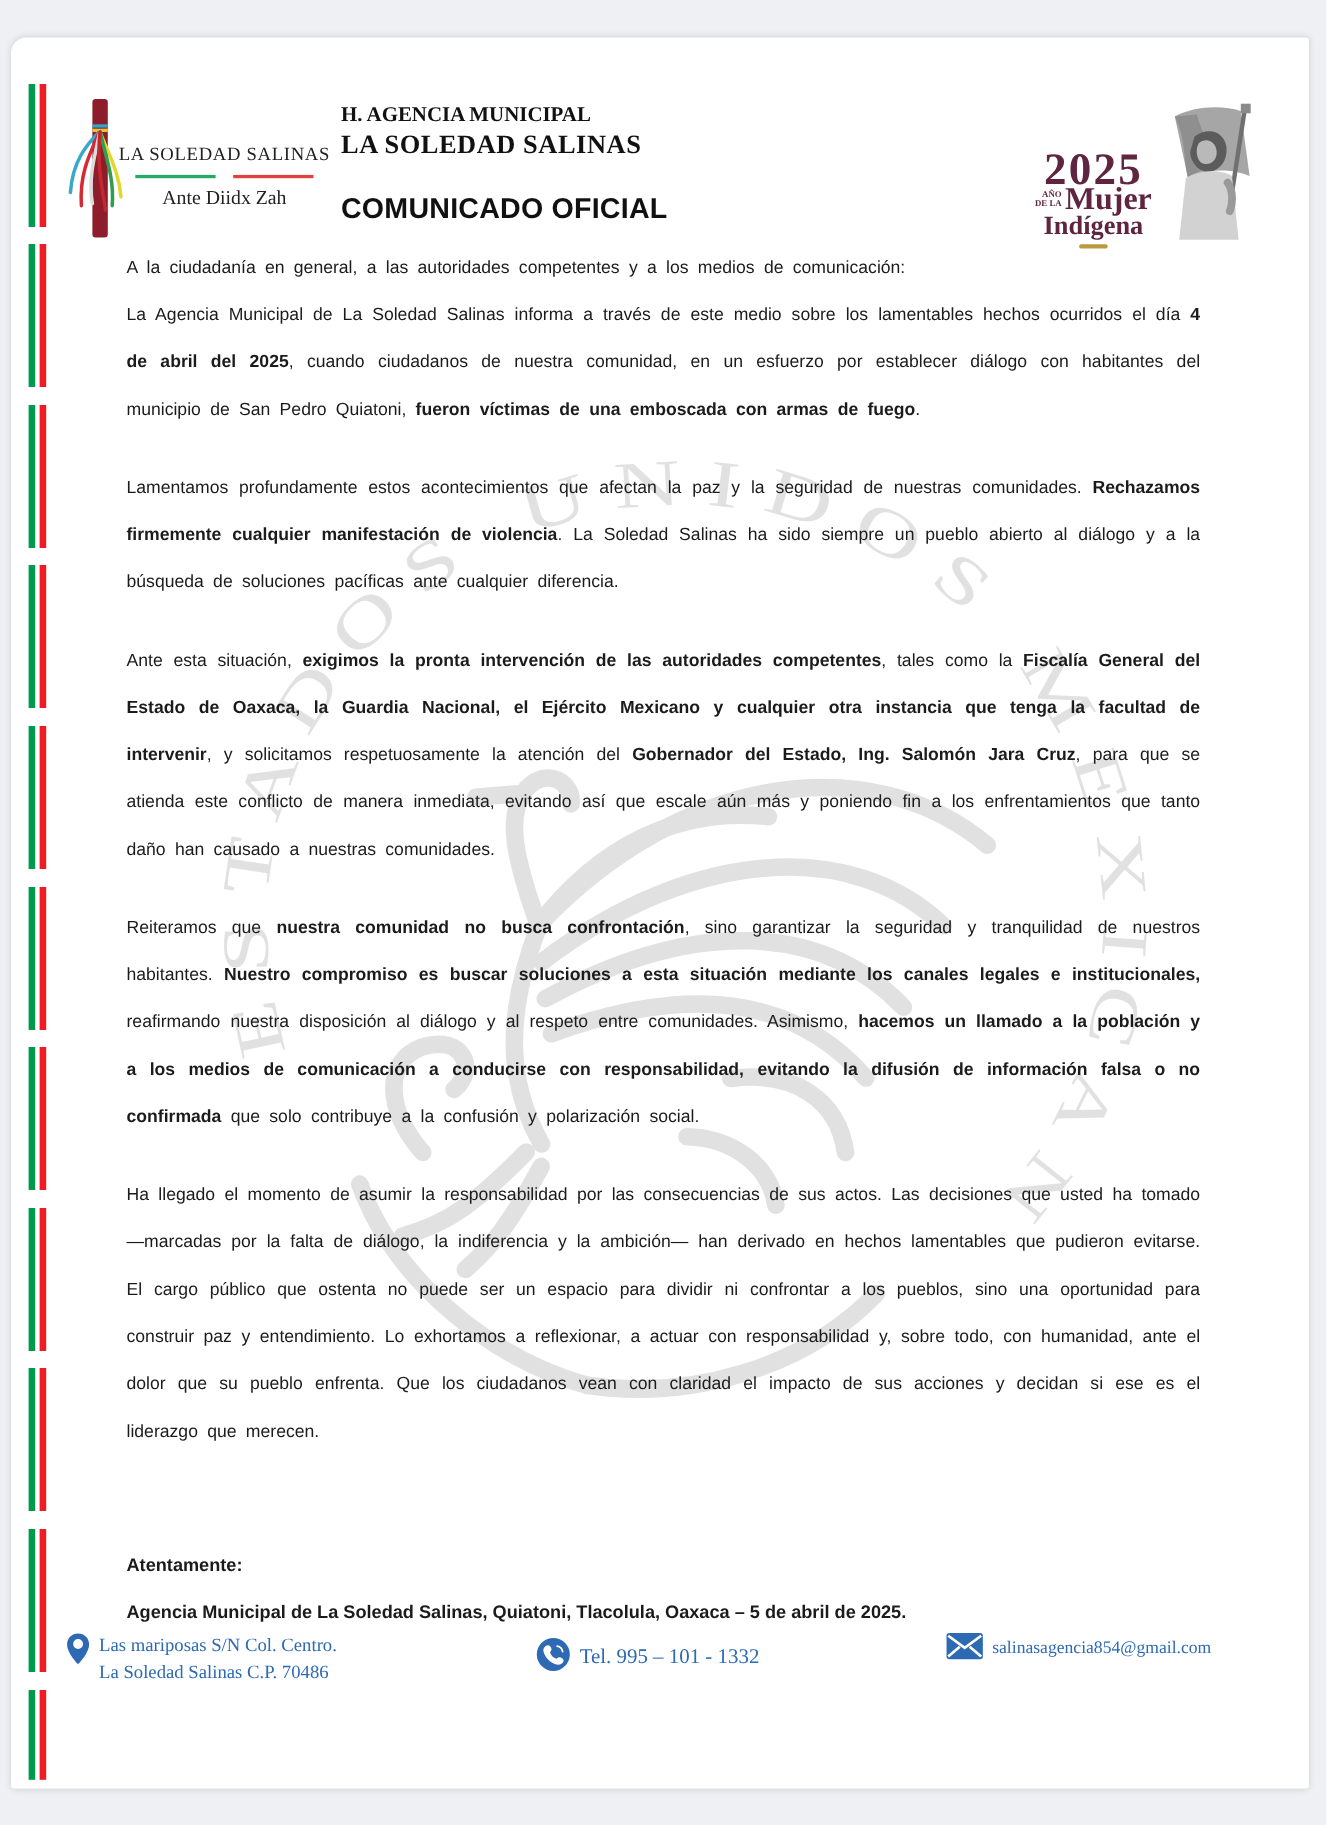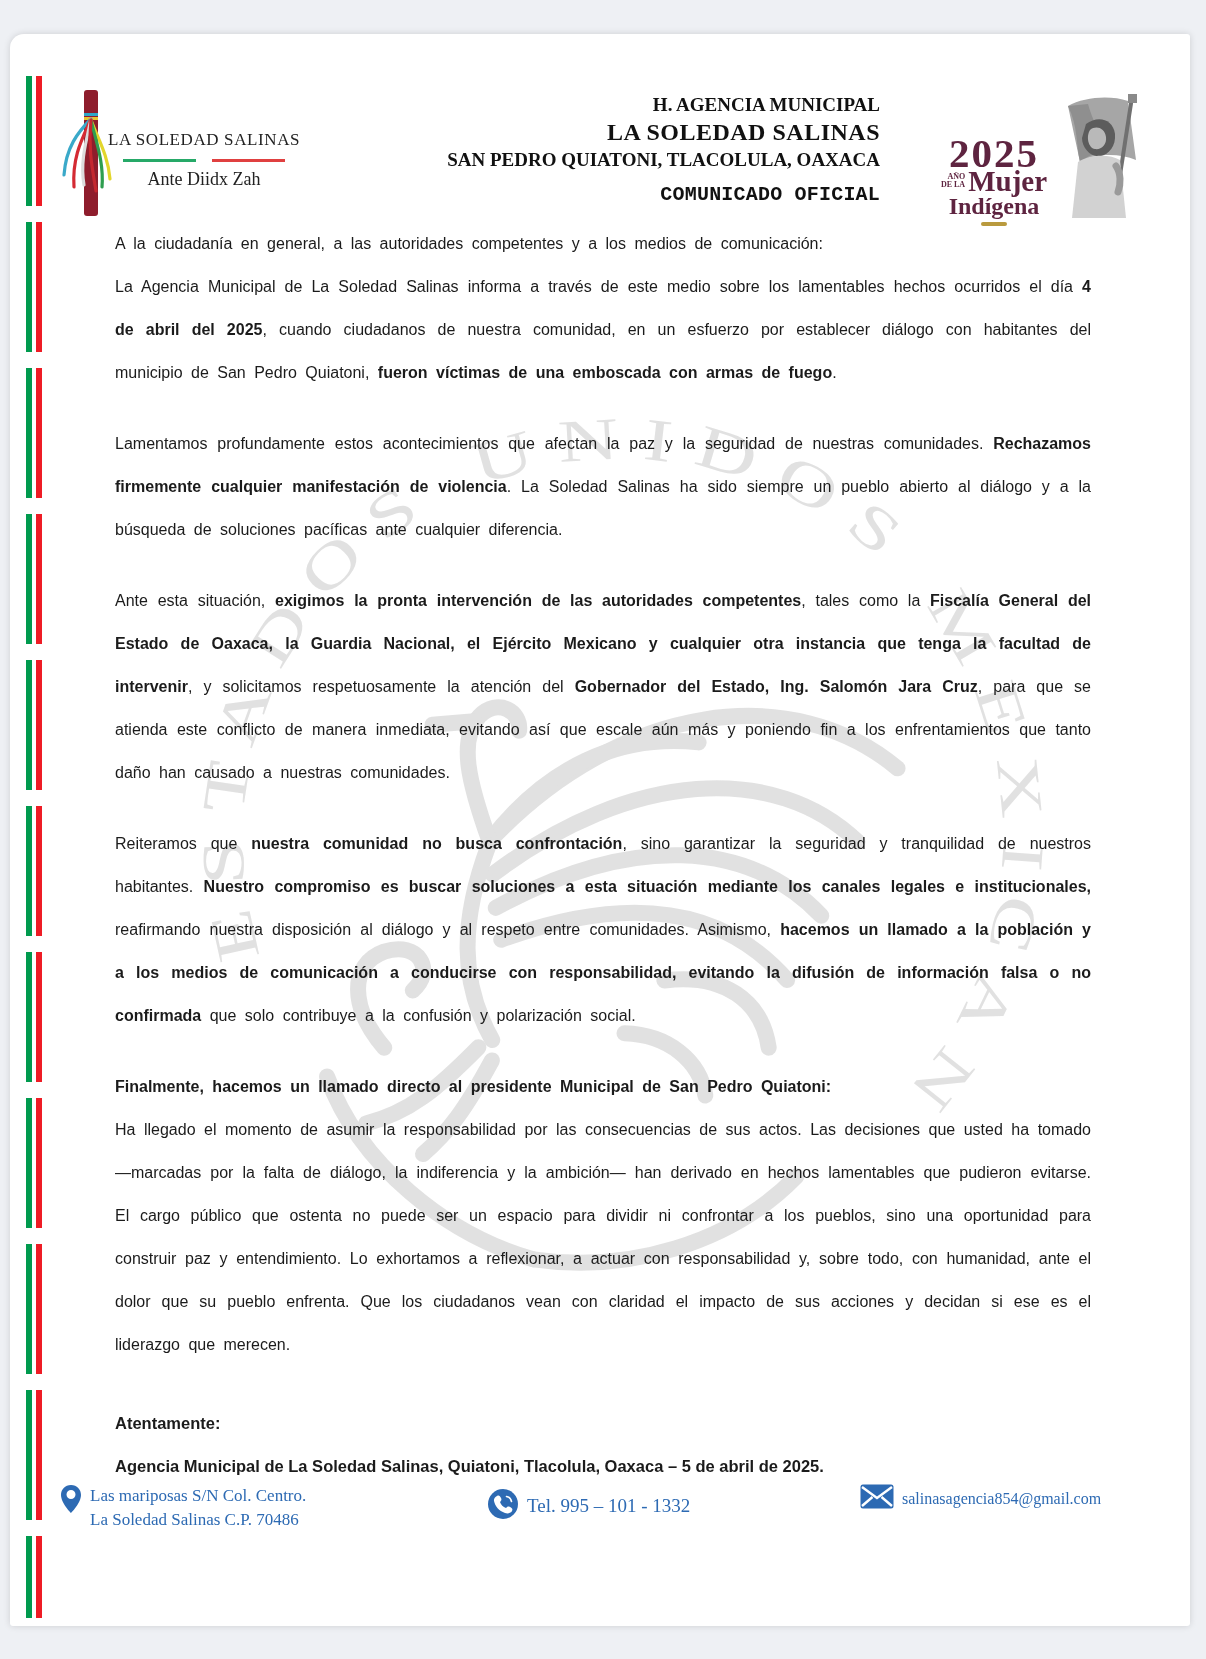--- a/index.html
+++ b/index.html
@@ -15,26 +15,26 @@
   
   .hdr-staff{position:absolute;left:48px;top:52px;}
   .hdr-left-text{position:absolute;left:86px;top:96px;width:216px;text-align:center;
                  font-family:"Liberation Serif",serif;}
   .hdr-left-title{font-size:17px;letter-spacing:.6px;color:#222;}
   .hdr-underlines{display:flex;justify-content:center;gap:16px;margin:9px 0 7px 0;}
   .hdr-underlines .bar{height:3px;width:73px;}
   .bar.g{background:var(--stripe-green);opacity:.85;}
   .bar.r{background:#e04040;}
   .hdr-left-sub{font-size:18px;color:#222;}
-  .hdr-center{position:absolute;left:300px;top:60px;width:570px;text-align:right;
+  .hdr-center{position:absolute;left:300px;top:60px;width:570px;text-align:left;
               font-family:"Liberation Serif",serif;font-weight:bold;color:#111;}
   .hc1{font-size:19px;margin-bottom:3px;}
   .hc2{font-size:24px;letter-spacing:.5px;margin-bottom:3px;}
   .hc3{font-size:19px;}
-  .hc4{font-family:Liberation Mono, monospace;font-size:20px;margin-top:12px;letter-spacing:.2px;}
+  .hc4{font-family:Liberation Sans, sans-serif;font-size:26px;margin-top:28px;letter-spacing:.2px;}
   .hdr-right{position:absolute;left:925px;top:104px;width:118px;text-align:center;
              font-family:"Liberation Serif",serif;font-weight:bold;color:var(--logo-maroon);}
   .r-year{font-size:41px;letter-spacing:2px;line-height:30px;}
   .r-mid{display:flex;justify-content:center;align-items:center;gap:3px;line-height:26px;}
   .r-small{font-size:8px;line-height:8px;text-align:right;}
   .r-mujer{font-size:29px;}
   .r-indigena{font-size:24px;line-height:24px;}
   .r-dash{width:26px;height:4px;background:#b99a3e;border-radius:2px;margin:4px auto 0;}
   .woman-illustration{position:absolute;left:1028px;top:60px;}
 
@@ -92,21 +92,20 @@
       <div class="hdr-underlines">
         <div class="bar g"></div>
         <div class="bar r"></div>
       </div>
       <div class="hdr-left-sub">Ante Diidx Zah</div>
     </div>
 
     <div class="hdr-center">
       <div class="hc1">H. AGENCIA MUNICIPAL</div>
       <div class="hc2">LA SOLEDAD SALINAS</div>
-      <div class="hc3">SAN PEDRO QUIATONI, TLACOLULA, OAXACA</div>
       <div class="hc4">COMUNICADO OFICIAL</div>
     </div>
 
     <div class="hdr-right">
       <div class="r-year">2025</div>
       <div class="r-mid">
         <div class="r-small">
           <div>AÑO</div>
           <div>DE LA</div>
         </div>
@@ -155,21 +154,20 @@
         </g>
       </svg>
     </div>
 
     <div class="doc" id="doc-body">
         <p class="tight"><span>A la ciudadanía en general, a las autoridades competentes y a los medios de comunicación:</span></p>
         <p><span>La Agencia Municipal de La Soledad Salinas informa a través de este medio sobre los lamentables hechos ocurridos el día </span><b>4 de abril del 2025</b><span>, cuando ciudadanos de nuestra comunidad, en un esfuerzo por establecer diálogo con habitantes del municipio de San Pedro Quiatoni, </span><b>fueron víctimas de una emboscada con armas de fuego</b><span>.</span></p>
         <p><span>Lamentamos profundamente estos acontecimientos que afectan la paz y la seguridad de nuestras comunidades. </span><b>Rechazamos firmemente cualquier manifestación de violencia</b><span>. La Soledad Salinas ha sido siempre un pueblo abierto al diálogo y a la búsqueda de soluciones pacíficas ante cualquier diferencia.</span></p>
         <p><span>Ante esta situación, </span><b>exigimos la pronta intervención de las autoridades competentes</b><span>, tales como la </span><b>Fiscalía General del Estado de Oaxaca, la Guardia Nacional, el Ejército Mexicano y cualquier otra instancia que tenga la facultad de intervenir</b><span>, y solicitamos respetuosamente la atención del </span><b>Gobernador del Estado, Ing. Salomón Jara Cruz</b><span>, para que se atienda este conflicto de manera inmediata, evitando así que escale aún más y poniendo fin a los enfrentamientos que tanto daño han causado a nuestras comunidades.</span></p>
         <p><span>Reiteramos que </span><b>nuestra comunidad no busca confrontación</b><span>, sino garantizar la seguridad y tranquilidad de nuestros habitantes. </span><b>Nuestro compromiso es buscar soluciones a esta situación mediante los canales legales e institucionales,</b><span> reafirmando nuestra disposición al diálogo y al respeto entre comunidades. Asimismo, </span><b>hacemos un llamado a la población y a los medios de comunicación a conducirse con responsabilidad, evitando la difusión de información falsa o no confirmada</b><span> que solo contribuye a la confusión y polarización social.</span></p>
-        <p class="tight"><b>Finalmente, hacemos un llamado directo al presidente Municipal de San Pedro Quiatoni:</b></p>
         <p><span>Ha llegado el momento de asumir la responsabilidad por las consecuencias de sus actos. Las decisiones que usted ha tomado —marcadas por la falta de diálogo, la indiferencia y la ambición— han derivado en hechos lamentables que pudieron evitarse. El cargo público que ostenta no puede ser un espacio para dividir ni confrontar a los pueblos, sino una oportunidad para construir paz y entendimiento. Lo exhortamos a reflexionar, a actuar con responsabilidad y, sobre todo, con humanidad, ante el dolor que su pueblo enfrenta. Que los ciudadanos vean con claridad el impacto de sus acciones y decidan si ese es el liderazgo que merecen.</span></p>
       </div>
 
     <div class="closing">
       <div>Atentamente:</div>
       <div>Agencia Municipal de La Soledad Salinas, Quiatoni, Tlacolula, Oaxaca – 5 de abril de 2025.</div>
     </div>
 
     <div class="footer">
       <div class="f-item f-addr">

